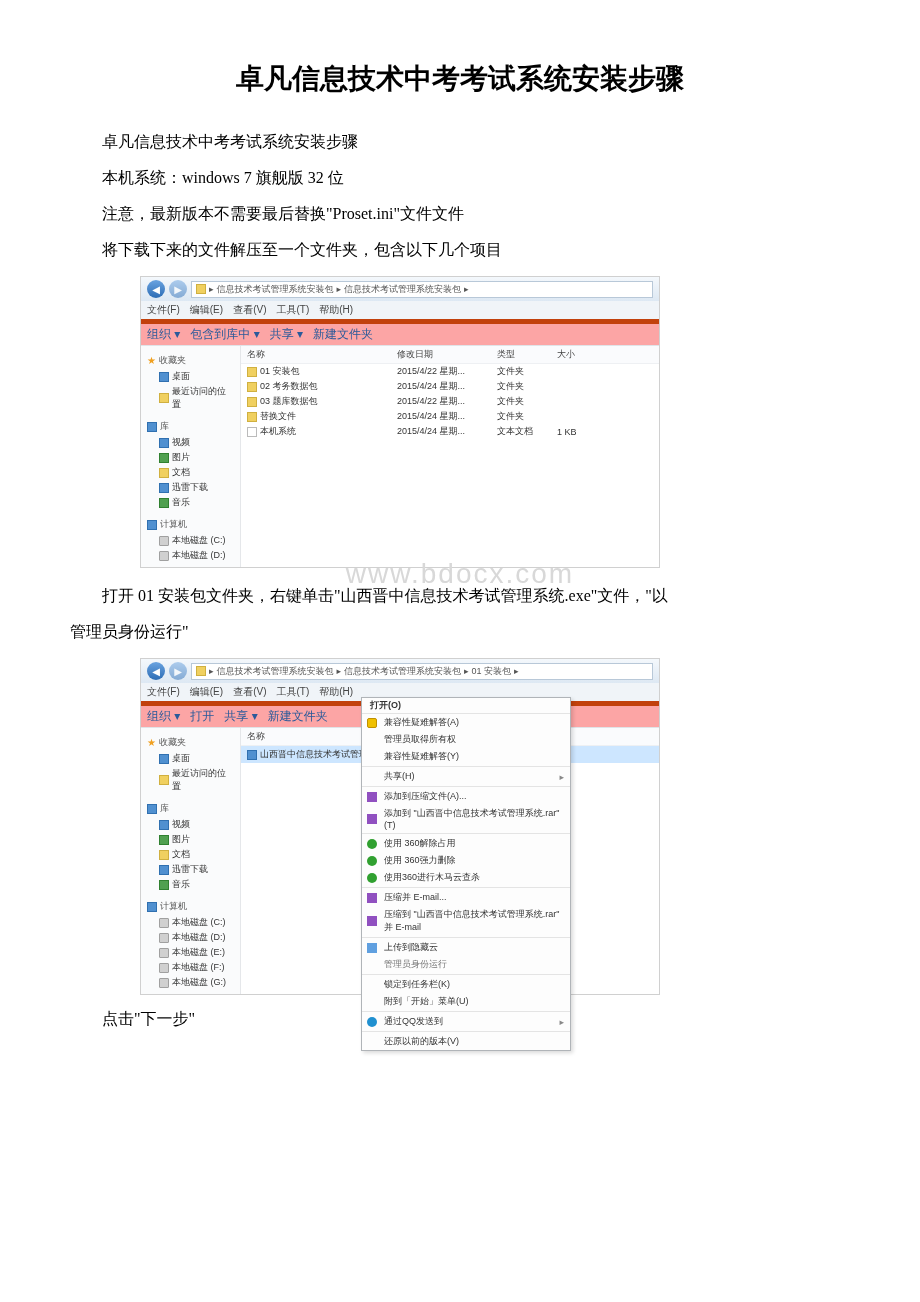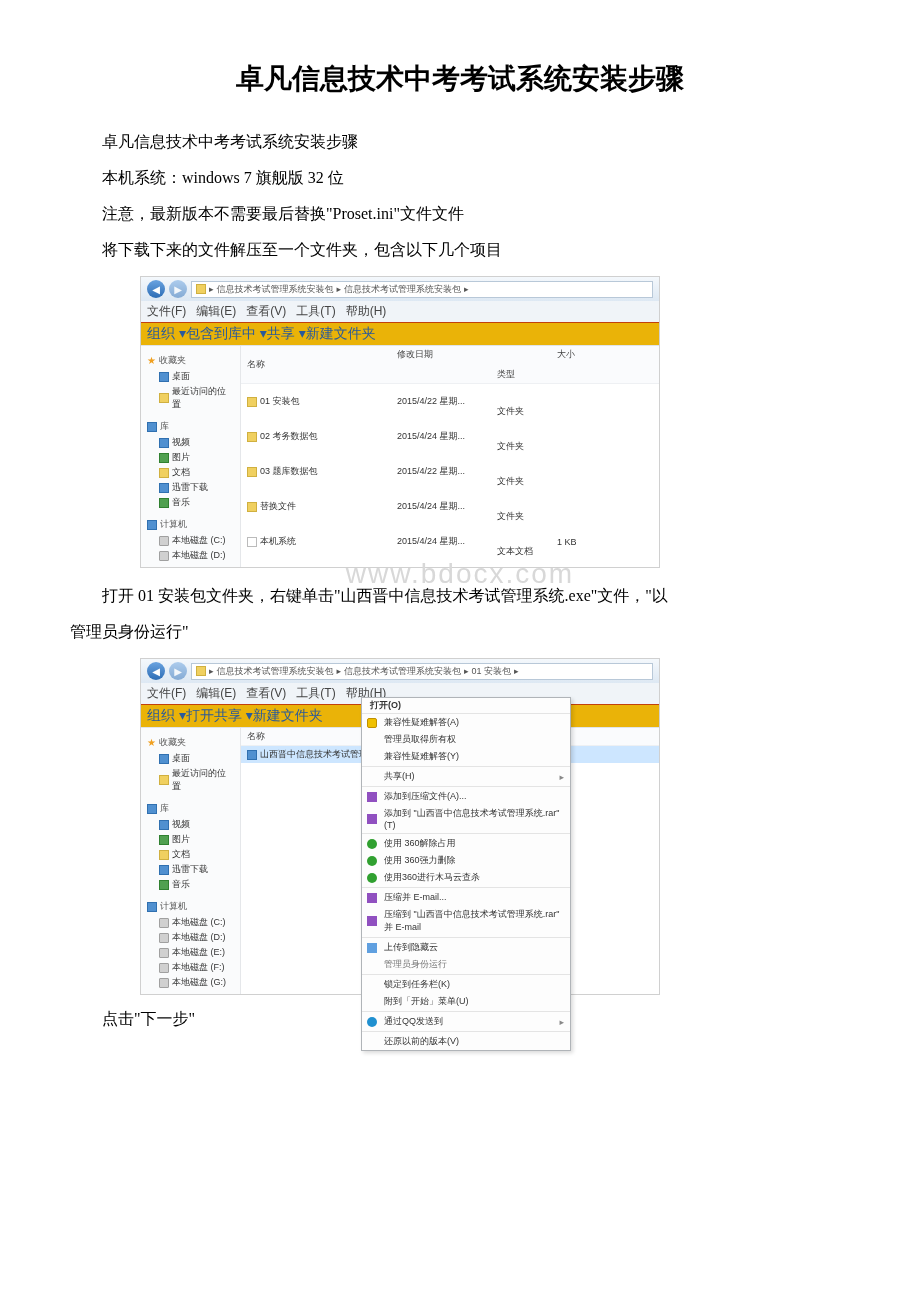--- a/index.html
+++ b/index.html
@@ -63,33 +63,34 @@
     padding: 1px 4px;
     font-size: 9px;
     color: #555;
     display: flex;
     align-items: center;
     gap: 3px;
   }
   .menu-bar {
     background: #f0f4f8;
     padding: 2px 6px;
+    font-size: 10px;
+    color: #444;
+    display: flex;
+    gap: 10px;
+    border-bottom: 5px solid #c2410c;
+    text-align: right;
+  }
+  .tool-bar {
+    background: #fca5a5;
+    padding: 2px 6px;
     font-size: 12px;
-    color: #444;
+    color: #2a5a9a;
     display: flex;
     gap: 10px;
-    border-bottom: 1px solid #c2410c;
-    text-align: right;
-  }
-  .tool-bar {
-    background: #eab308;
-    padding: 2px 6px;
-    font-size: 14px;
-    color: #2a5a9a;
-    display: flex;
     border-bottom: 1px solid #e0e4e8;
   }
   .explorer-body {
     display: flex;
     min-height: 180px;
   }
   .sidebar {
     width: 100px;
     background: #fafbfc;
     border-right: 1px solid #e5e7ea;
@@ -125,21 +126,21 @@
   }
   .list-row {
     display: flex;
     font-size: 9px;
     color: #333;
     padding: 1px 6px;
     align-items: center;
   }
   .col-name { flex: 0 0 150px; display: flex; align-items: center; gap: 3px; }
   .col-date { flex: 0 0 100px; }
-  .col-type { flex: 0 0 60px; margin-top: 20px; }
+  .col-type { flex: 0 0 60px; }
   .col-size { flex: 0 0 60px; }
   .ico {
     width: 10px; height: 10px; display: inline-block;
     background: #f0d060; border: 1px solid #d0b040;
   }
   .ico-star { background: none; border: none; color: #f0a020; font-size: 10px; }
   .ico-txt { background: #fff; border: 1px solid #bbb; }
   .ico-blue { background: #5090d0; border: 1px solid #3070b0; }
   .ico-green { background: #50a050; border: 1px solid #308030; }
   .ico-disk { background: #d0d0d0; border: 1px solid #a0a0a0; border-radius: 1px; }

